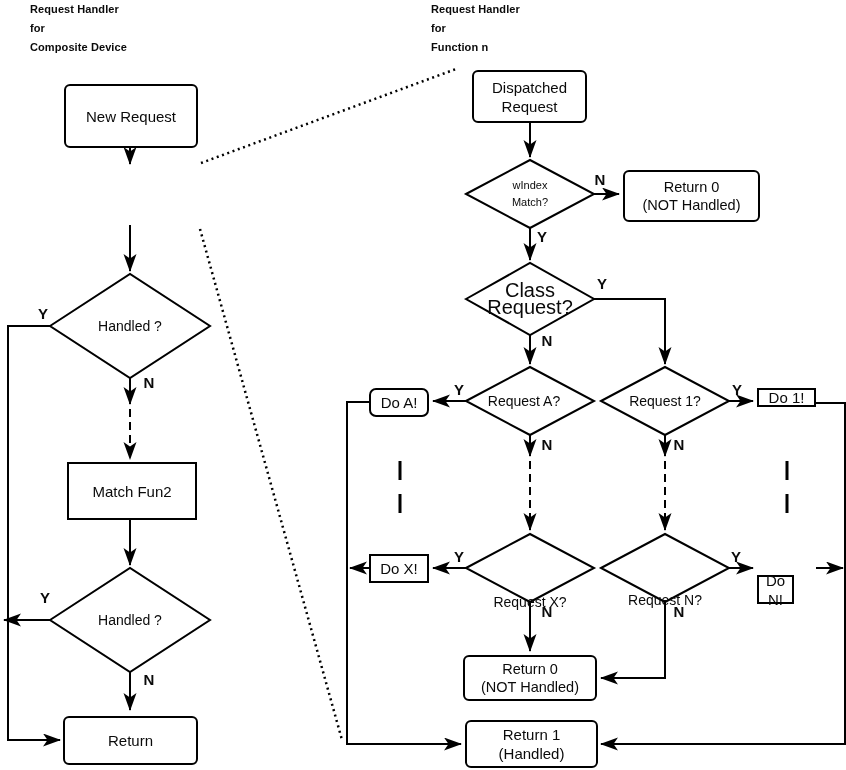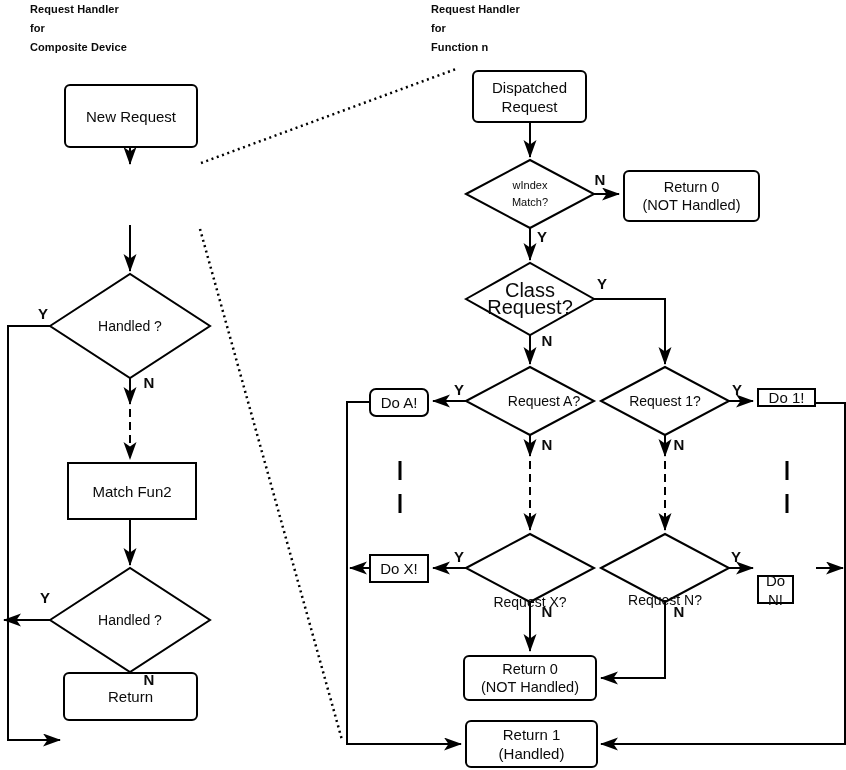--- a/index.html
+++ b/index.html
@@ -94,31 +94,31 @@
 for
 Composite Device</div>
   <div class="title" style="left:431px;top:0;width:200px;">Request Handler
 for
 Function n</div>
 
   <div class="node rounded" style="left:64px;top:84px;width:134px;height:64px;">New Request</div>
   <div class="dlabel" style="left:70px;top:317px;width:120px;height:18px;">Handled ?</div>
   <div class="node" style="left:67px;top:462px;width:130px;height:58px;">Match Fun2</div>
   <div class="dlabel" style="left:70px;top:611px;width:120px;height:18px;">Handled ?</div>
-  <div class="node rounded" style="left:63px;top:672px;width:135px;height:49px;">Return</div>
+  <div class="node rounded" style="left:63px;top:716px;width:135px;height:49px;">Return</div>
 
   <div class="node rounded" style="left:472px;top:70px;width:115px;height:53px;">Dispatched
 Request</div>
   <div class="dlabel" style="left:470px;top:177px;width:120px;height:34px;font-size:11px;">wIndex
 Match?</div>
   <div class="node rounded" style="left:623px;top:170px;width:137px;height:52px;font-size:14.5px;line-height:18px;">Return 0
 (NOT Handled)</div>
   <div class="dlabel" style="left:470px;top:282px;width:120px;height:34px;font-size:20px;">Class
 Request?</div>
-  <div class="dlabel" style="left:470px;top:392px;width:108px;height:18px;margin-left:20px;">Request A?</div>
+  <div class="dlabel" style="left:470px;top:392px;width:108px;height:18px;">Request A?</div>
   <div class="dlabel" style="left:605px;top:392px;width:120px;height:18px;">Request 1?</div>
   <div class="node" style="left:369px;top:388px;width:60px;height:29px;border-radius:7px;">Do A!</div>
   <div class="node" style="left:757px;top:388px;width:59px;height:19px;">Do 1!</div>
   <div class="dlabel" style="left:470px;top:559px;width:120px;height:18px;margin-top:34px;">Request X?</div>
   <div class="dlabel" style="left:605px;top:591px;width:120px;height:18px;">Request N?</div>
   <div class="node" style="left:369px;top:554px;width:60px;height:29px;">Do X!</div>
   <div class="node" style="left:757px;top:575px;width:37px;height:29px;">Do N!</div>
   <div class="node rounded" style="left:463px;top:655px;width:134px;height:46px;font-size:14.5px;line-height:18px;">Return 0
 (NOT Handled)</div>
   <div class="node rounded" style="left:465px;top:720px;width:133px;height:48px;">Return 1

